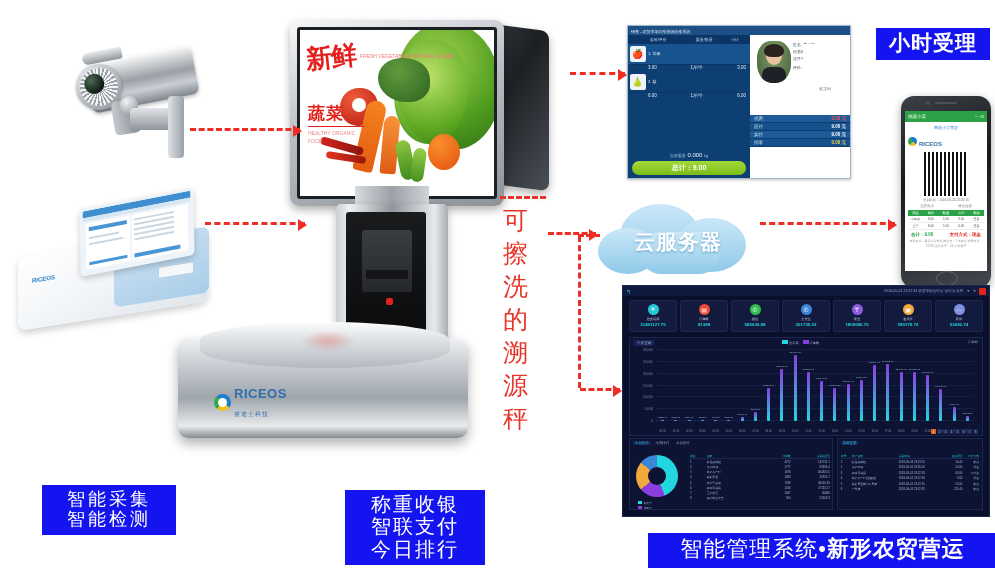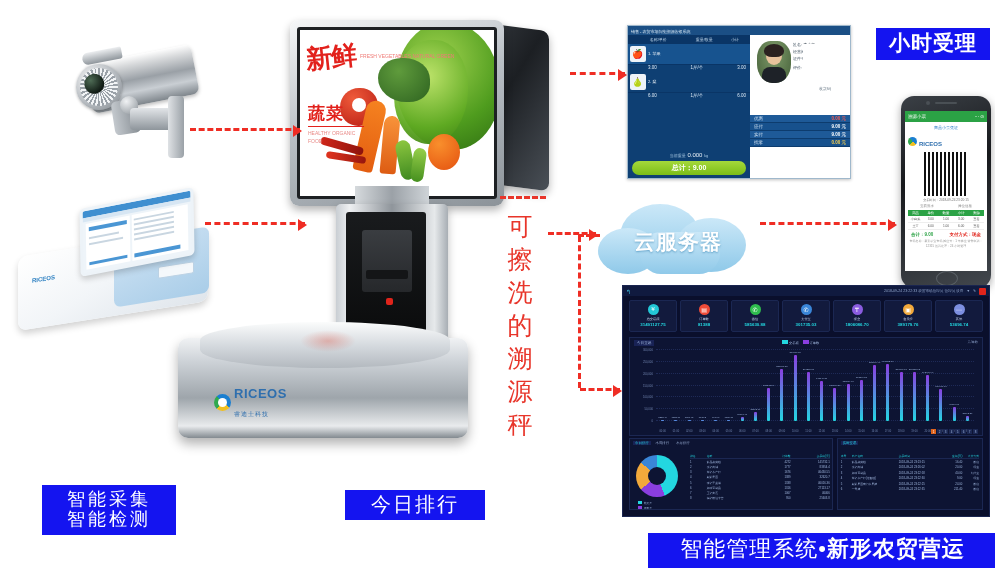--- a/index.html
+++ b/index.html
@@ -15,22 +15,22 @@
   #label-collect .l2,#label-collect .l3{font-size:18px;letter-spacing:3px;font-weight:500;}
   #label-pos{left:345px;top:490px;width:128px;padding:3px 6px 5px;}
   #label-pos div{font-size:20px;letter-spacing:2px;font-weight:500;}
   #label-trace{left:876px;top:28px;width:106px;padding:3px 4px 5px;}
   #label-trace div{font-size:21px;letter-spacing:1px;}
   #label-manage{left:648px;top:533px;width:337px;padding:4px 6px 6px;}
   #label-manage .thin{font-size:22px;font-weight:500;}
   #label-manage .fat{font-size:22px;font-weight:800;}
 
   
-  #vert-text{left:503px;top:210px;width:34px;color:#e8352a;font-size:25px;
-             line-height:1.32;text-align:center;}
+  #vert-text{left:503px;top:204px;width:34px;color:#e8352a;font-size:25px;
+             line-height:1.32;text-align:left;}
   #vert-rule{left:500px;top:196px;width:46px;border-top:3px dashed #e8352a;}
 
   
   .arrow{height:0;border-top:3px dashed #ef2d24;}
   .arrow::after{content:"";position:absolute;right:-2px;top:-6px;
       border-left:9px solid #ef2d24;border-top:6px solid transparent;
       border-bottom:6px solid transparent;}
 
   
   #camera{left:58px;top:40px;width:160px;height:130px;}
@@ -908,20 +908,22 @@
         </div>
     </div>
   </div>
 </div>
 
 <div class="abs bluebox" id="label-collect">
   <div class="l2">智能采集</div>
   <div class="l3">智能检测</div>
 </div>
 <div class="abs bluebox" id="label-pos">
+  <div>称重收银</div>
+  <div>智联支付</div>
   <div>今日排行</div>
 </div>
 <div class="abs bluebox" id="label-trace">
   <div>小时受理</div>
 </div>
 <div class="abs bluebox" id="label-manage">
   <span class="thin">智能管理系统•</span><span class="fat">新形农贸营运</span>
 </div>
 
 </body></html>

